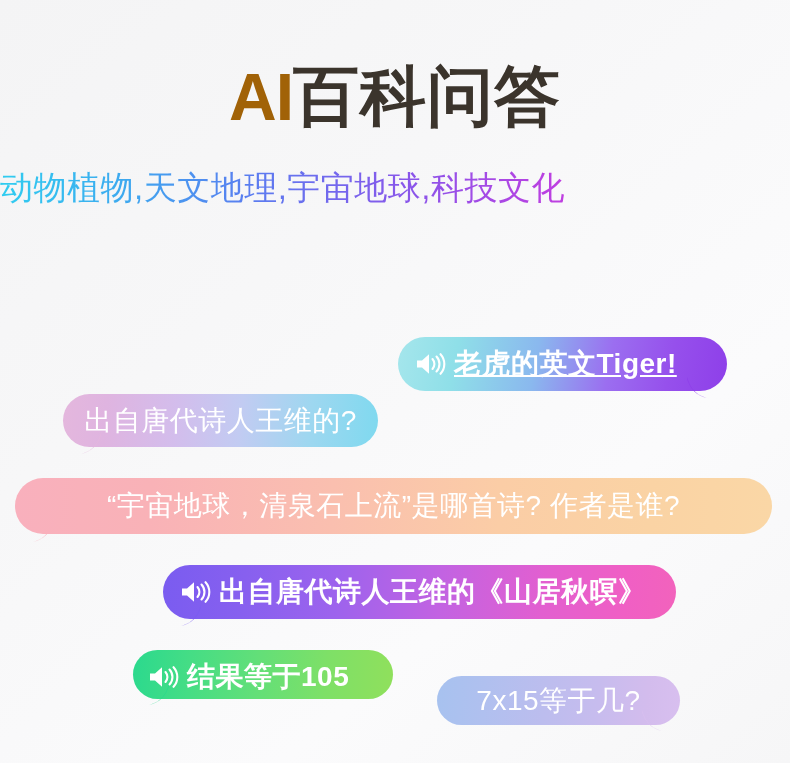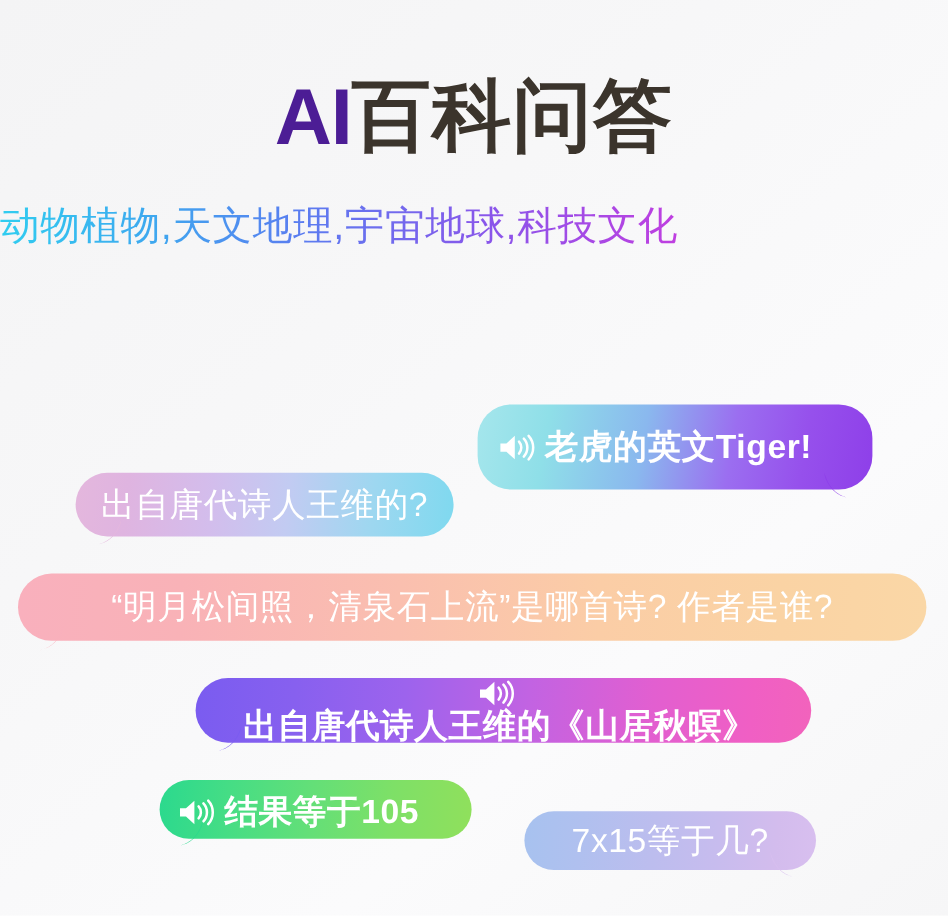--- a/index.html
+++ b/index.html
@@ -25,21 +25,21 @@
     position: absolute;
     top: 52px;
     left: 0;
     width: 790px;
     text-align: center;
     white-space: nowrap;
   }
   .title-ai {
     font-size: 66px;
     font-weight: 700;
-    color: #4c1d95;
+    color: #a16207;
     letter-spacing: -1px;
     vertical-align: middle;
   }
   .title-cn {
     font-size: 66px;
     font-weight: 700;
     color: #3b342c;
     letter-spacing: 1px;
     vertical-align: middle;
   }
@@ -119,23 +119,24 @@
     position: absolute;
     width: 26px;
     height: 24px;
     bottom: -11px;
   }
   .tail svg { display: block; width: 26px; height: 24px; }
 
   
   #b1 {
     left: 398px; top: 337px;
-    width: 329px; height: 71px;
+    width: 329px; height: 54px;
     padding: 0 22px 0 16px;
     background: linear-gradient(100deg, #a5e6ec 0%, #8fdfe8 18%, #8ab8ee 42%, #9b6ef0 64%, #9650ec 82%, #8e3fe9 100%);
+    text-decoration: underline;
   }
   #b1 .tail { right: 14px; bottom: -10px; }
 
   
   #b2 {
     left: 63px; top: 394px;
     width: 315px; height: 53px;
     padding: 0 24px;
     justify-content: center;
     background: linear-gradient(95deg, #e4b7dd 0%, #dfb4e0 14%, #d3bdec 36%, #c2cbf2 56%, #9ed7f0 78%, #7fd9ef 100%);
@@ -151,21 +152,20 @@
     background: linear-gradient(92deg, #f9b0bd 0%, #f9b2b7 18%, #fabfaf 42%, #fbcda6 64%, #fad3a4 84%, #fad7a6 100%);
   }
   #b3 .tail { left: 12px; bottom: -11px; }
 
   
   #b4 {
     left: 163px; top: 565px;
     width: 513px; height: 54px;
     padding: 0 22px 0 16px;
     background: linear-gradient(95deg, #7a5cf0 0%, #8760ef 16%, #9d63ed 34%, #c263e2 54%, #e25fd0 74%, #f05fc4 90%, #f263bc 100%);
-    flex-direction: column;
   }
   #b4 .tail { left: 12px; bottom: -10px; }
 
   
   #b5 {
     left: 133px; top: 650px;
     width: 260px; height: 49px;
     padding: 4px 20px 0 14px;
     background: linear-gradient(95deg, #2bd98e 0%, #45dd85 22%, #63df78 48%, #7ee067 74%, #90e05c 100%);
   }
@@ -214,21 +214,21 @@
   <div class="bubble light" id="b2">
     <span class="btext">出自唐代诗人王维的?</span>
     <span class="tail">
       <svg viewBox="0 0 26 24" xmlns="http://www.w3.org/2000/svg">
         <path d="M26 0 C22 14, 14 19, 6 21 C16 19, 23 12, 26 2 Z" fill="#e4b7dd"></path>
       </svg>
     </span>
   </div>
 
   <div class="bubble light" id="b3">
-    <span class="btext">“明月松间照，清泉石上流”是哪首诗? 作者是谁?</span>
+    <span class="btext">“宇宙地球，清泉石上流”是哪首诗? 作者是谁?</span>
     <span class="tail">
       <svg viewBox="0 0 26 24" xmlns="http://www.w3.org/2000/svg">
         <path d="M26 0 C22 14, 14 19, 6 21 C16 19, 23 12, 26 2 Z" fill="#f9b0bd"></path>
       </svg>
     </span>
   </div>
 
   <div class="bubble" id="b4">
     <span class="spk">
       <svg viewBox="0 0 34 26" xmlns="http://www.w3.org/2000/svg">

